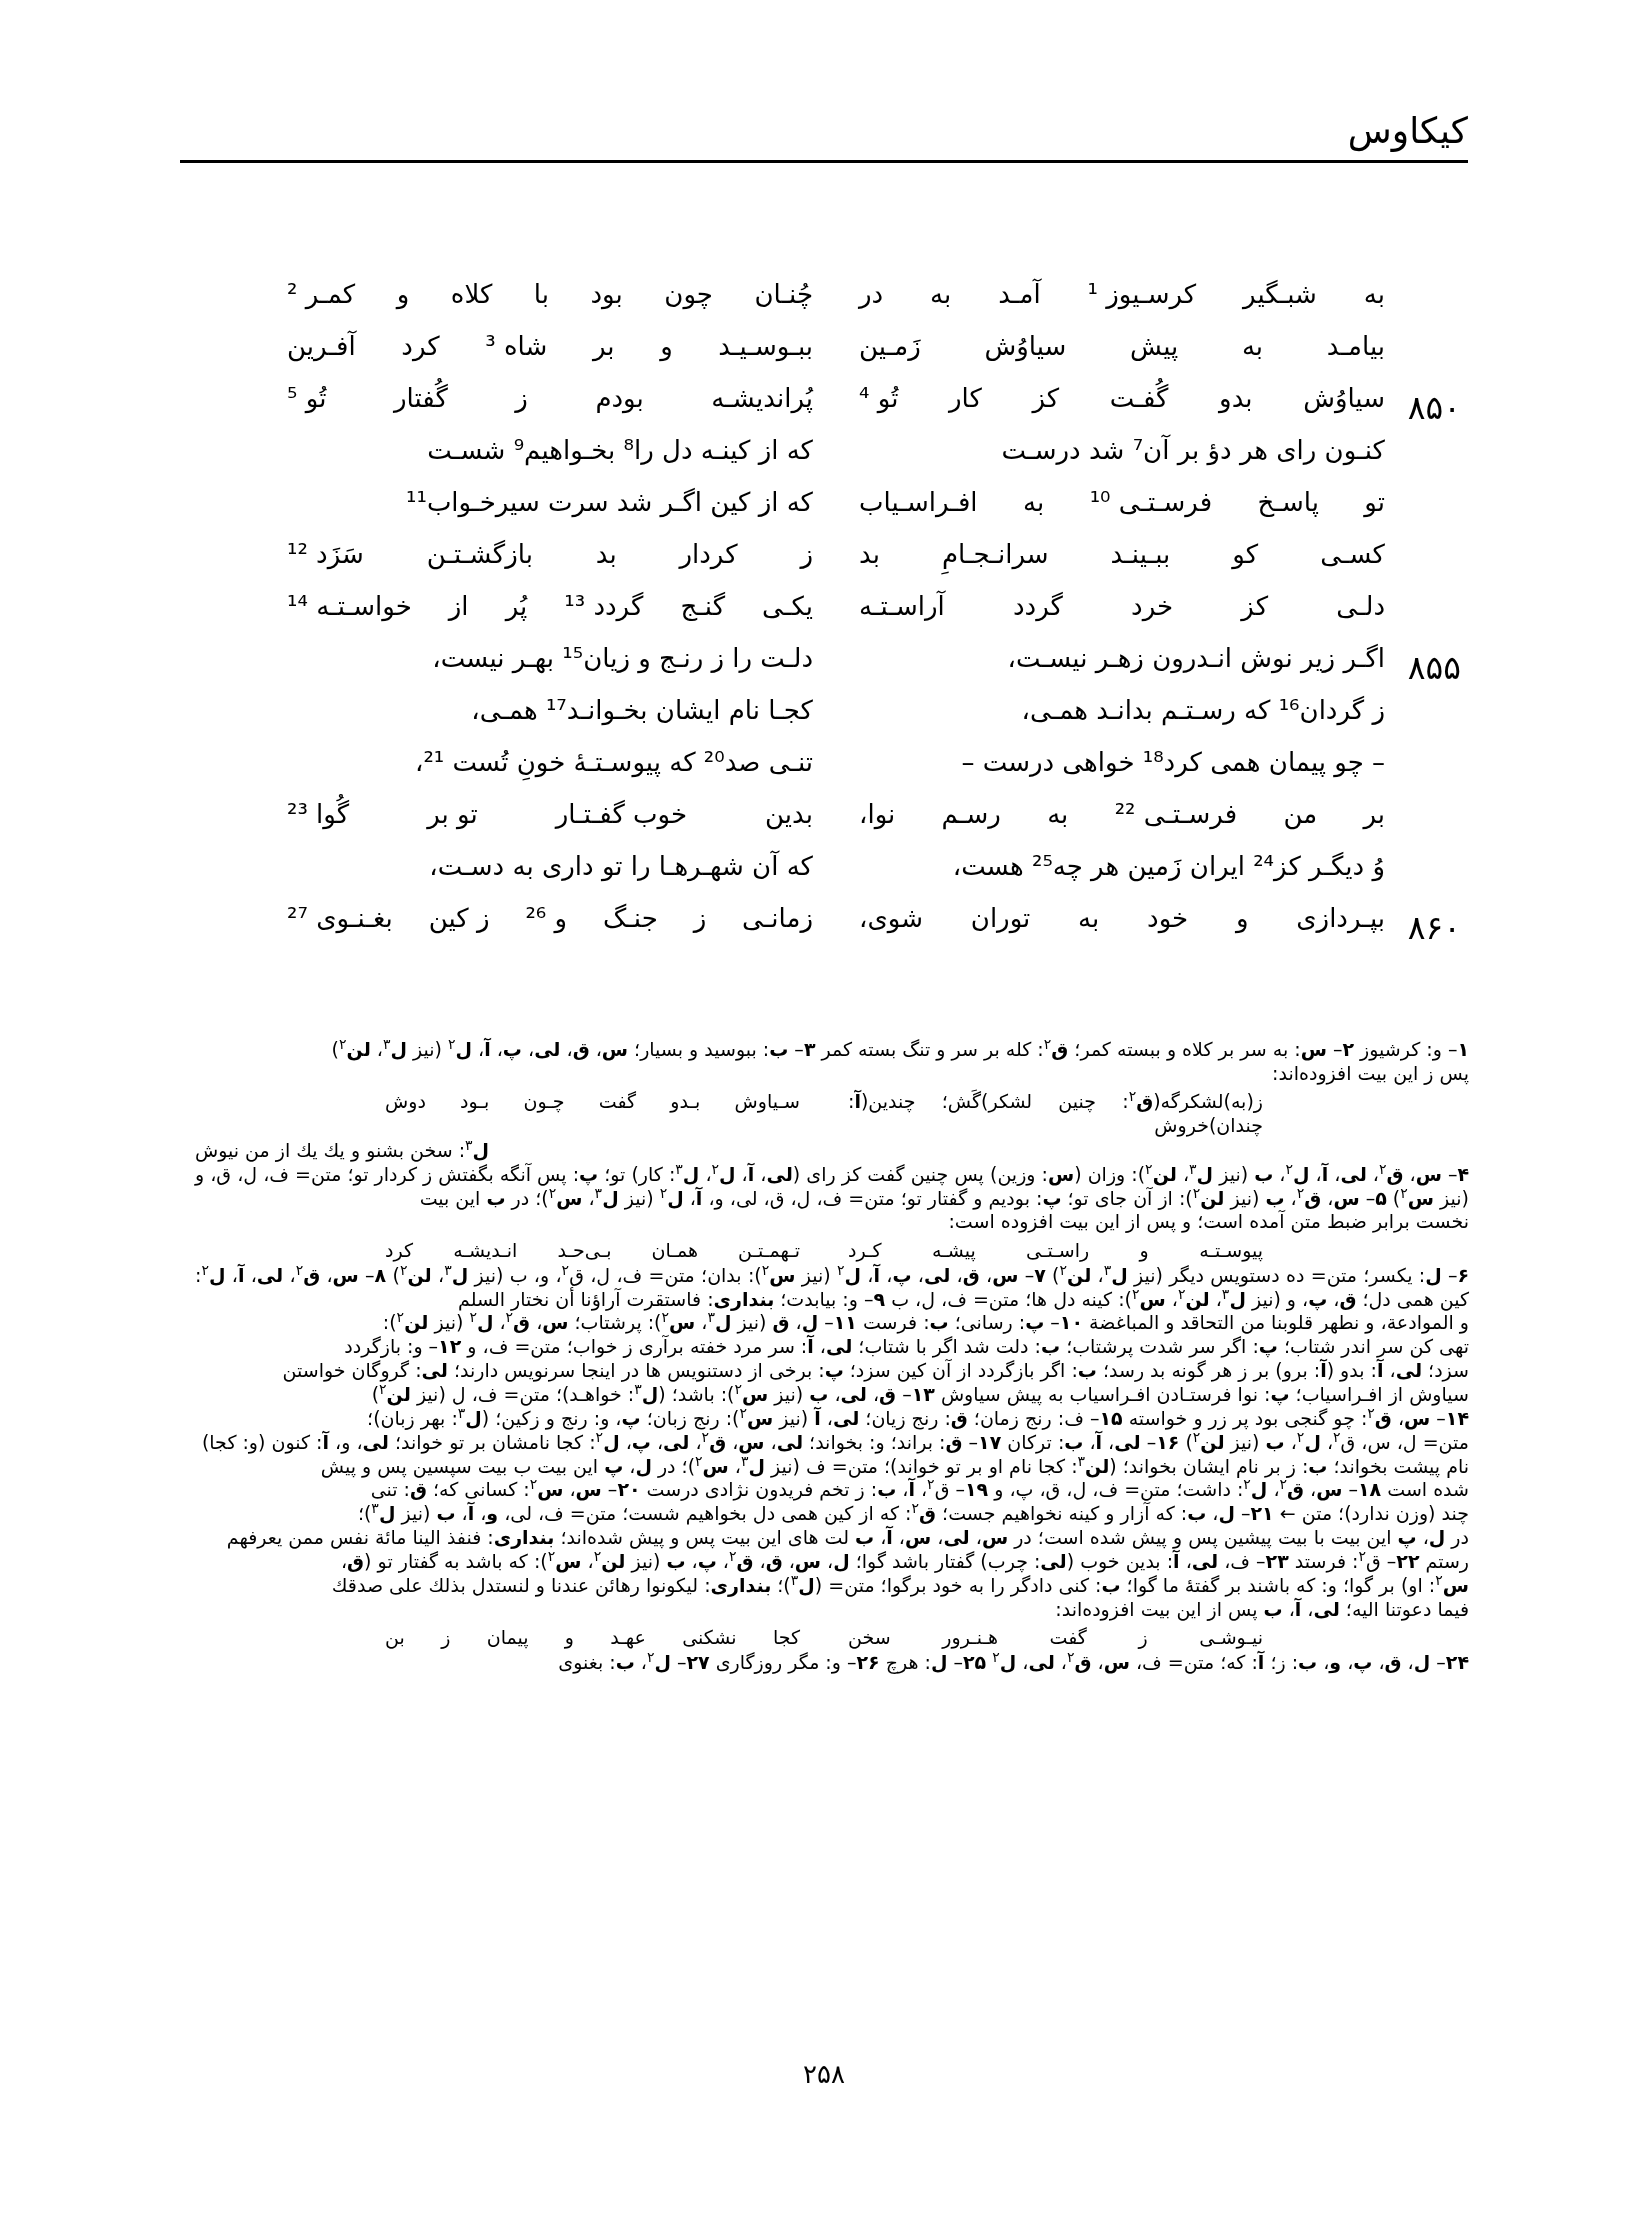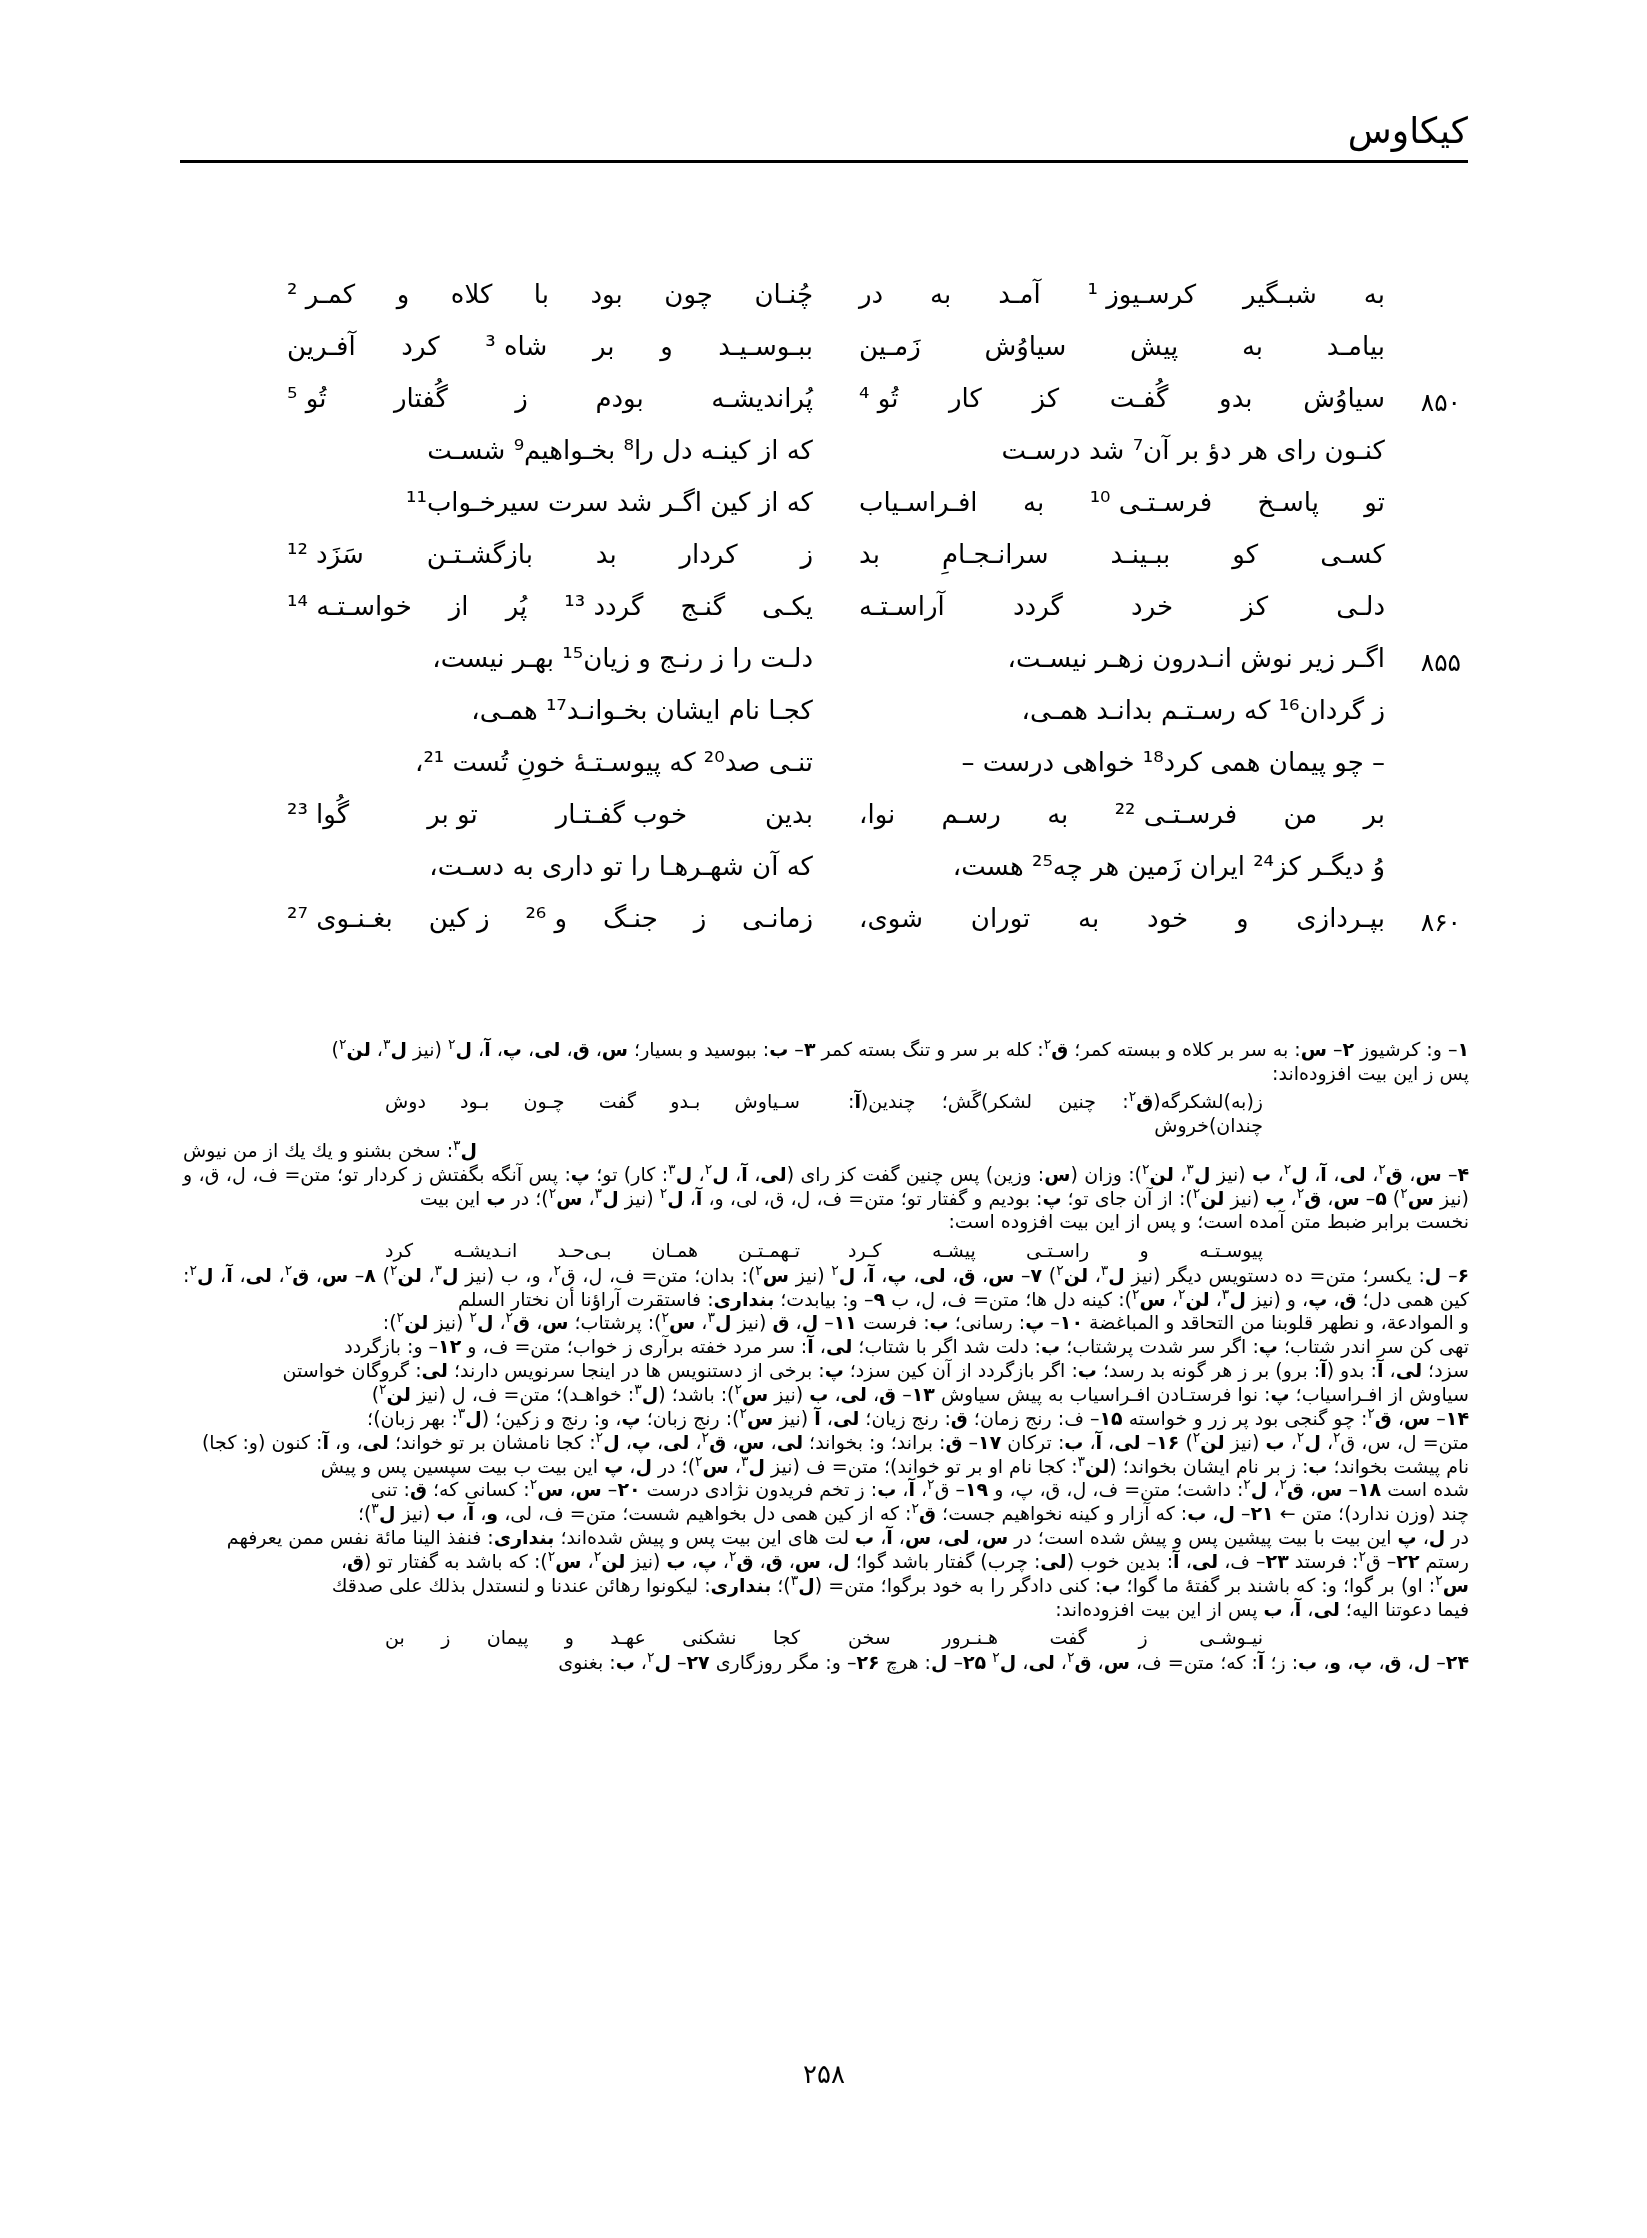--- a/index.html
+++ b/index.html
@@ -52,21 +52,21 @@
     display:flex;
     flex-direction:row;
     align-items:flex-start;
     height:52px;
     position:relative;
   }
   .marginnum{
     width:76px;
     flex:0 0 76px;
     text-align:right;
-    font-size:25px;
+    font-size:33px;
     padding-top:7px;
     letter-spacing:0.7px;
     direction:rtl;
   }
   .hemi{
     flex:0 0 526px;
     width:526px;
     font-size:26px;
     line-height:1.0;
     padding-top:4.2px;
@@ -86,21 +86,21 @@
     top:1038px;
     right:179px;
     left:179px;
     width:1290px;
     font-size:19px;
     line-height:1.255;
     text-align:justify;
     direction:rtl;
   }
   .apparatus p{
-    margin:0 0 0 4px;
+    margin:0 0 0 16px;
     padding:0;
     text-align:justify;
     text-justify:inter-word;
   }
   .apparatus b{font-weight:bold;}
   .apparatus sup{
     font-size:14px;
     vertical-align:super;
     line-height:0;
   }

